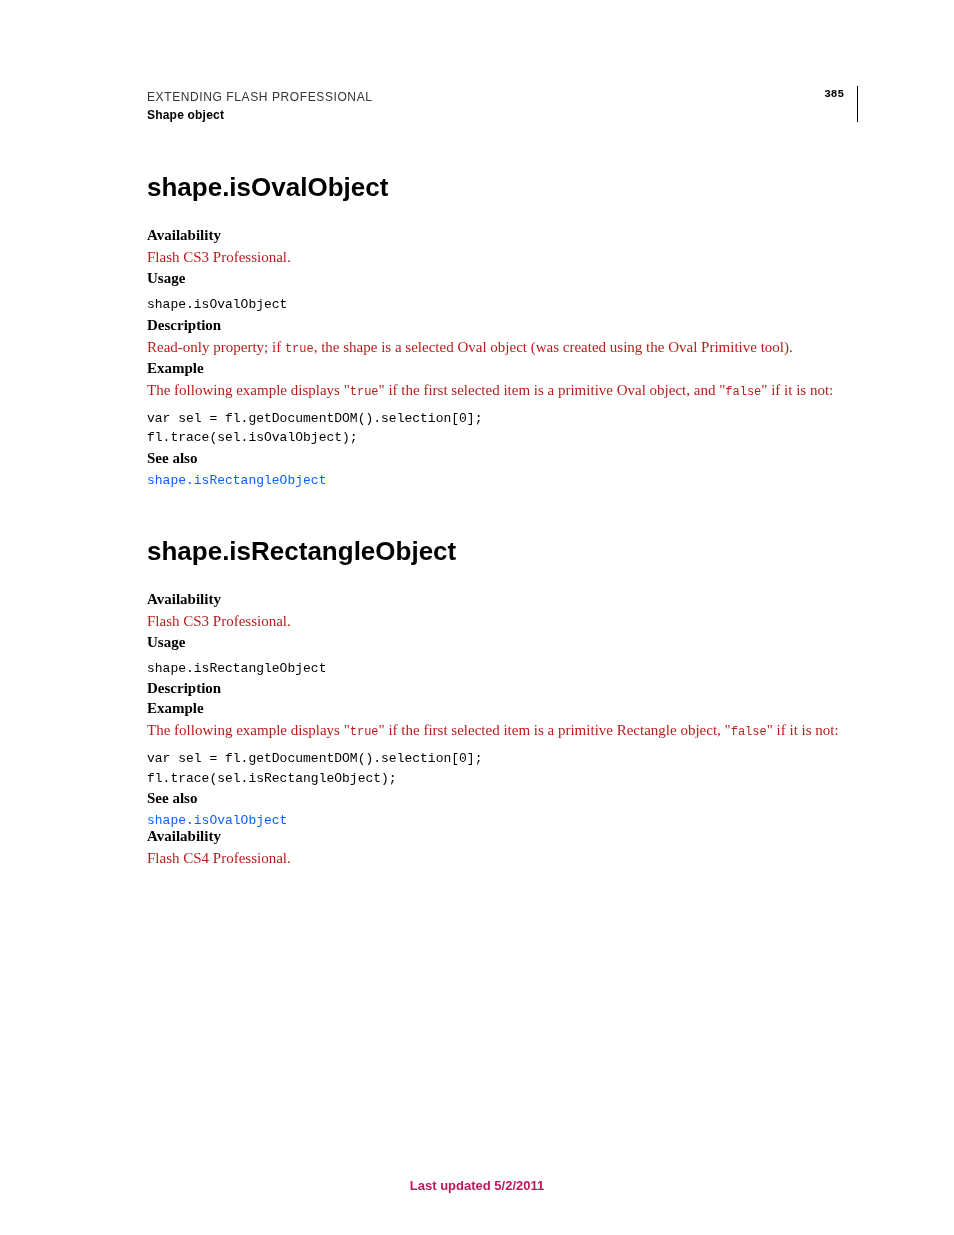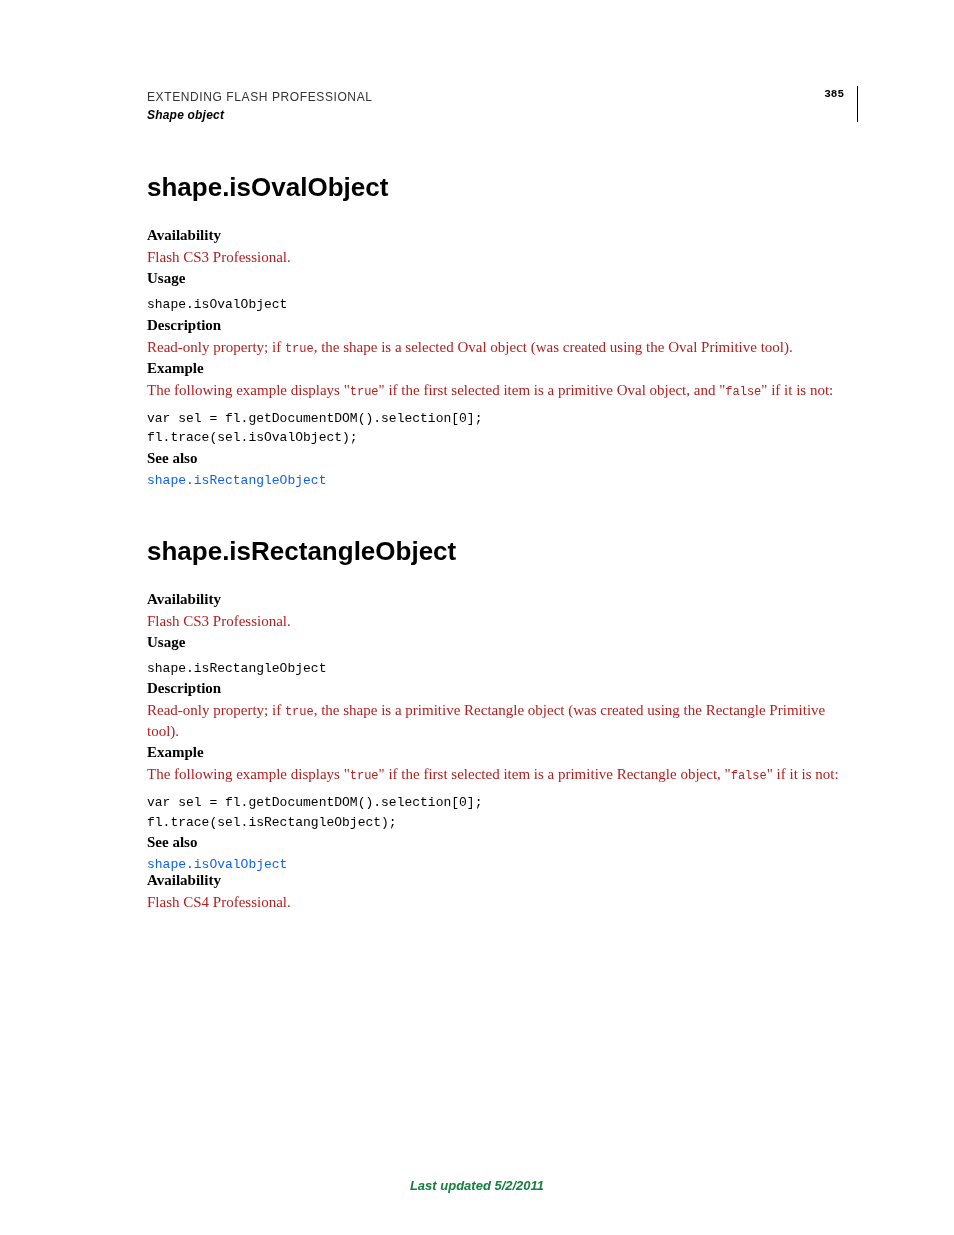--- a/index.html
+++ b/index.html
@@ -27,21 +27,20 @@
     color: #333;
     line-height: 1.5;
   }
   .header-sub {
     font-family: "Myriad Pro", "Helvetica Neue", Arial, sans-serif;
     font-size: 12px;
     font-weight: 700;
     letter-spacing: 0.2px;
     color: #000;
     line-height: 1.5;
-    font-style: italic;
   }
   .page-number {
     position: absolute;
     top: 0;
     right: 0;
     font-family: Liberation Mono, monospace;
     font-size: 11px;
     font-weight: 700;
     color: #000;
   }
@@ -96,22 +95,21 @@
   }
   .footer {
     position: absolute;
     bottom: 42px;
     left: 0;
     width: 100%;
     text-align: center;
     font-family: "Myriad Pro", "Helvetica Neue", Arial, sans-serif;
     font-size: 13px;
     font-weight: 700;
-    color: #15803d;
-    font-style: italic;
+    color: #be185d;
   }
 </style>
 </head>
 <body>
 
 <div class="page">
 
   <div class="header">
     <div class="header-title">EXTENDING FLASH PROFESSIONAL</div>
     <div class="header-sub">Shape object</div>
@@ -146,23 +144,20 @@
   
   <h2 class="section-title">shape.isRectangleObject</h2>
 
   <div class="subhead">Availability</div>
   <p class="body-text">Flash CS3 Professional.</p>
 
   <div class="subhead">Usage</div>
   <div class="code-block">shape.isRectangleObject</div>
 
   <div class="subhead">Description</div>
-  <p class="body-text">
-    <span>Read-only property; if </span><span class="code-inline">true</span><span>, the shape is a primitive Rectangle object (was created using the Rectangle Primitive tool).</span>
-  </p>
 
   <div class="subhead">Example</div>
   <p class="body-text">
     <span>The following example displays "</span><span class="code-inline">true</span><span>" if the first selected item is a primitive Rectangle object, "</span><span class="code-inline">false</span><span>" if it is not:</span>
   </p>
   <div class="code-block">var sel = fl.getDocumentDOM().selection[0];
 fl.trace(sel.isRectangleObject);</div>
 
   <div class="subhead">See also</div>
   <a class="link">shape.isOvalObject</a>

